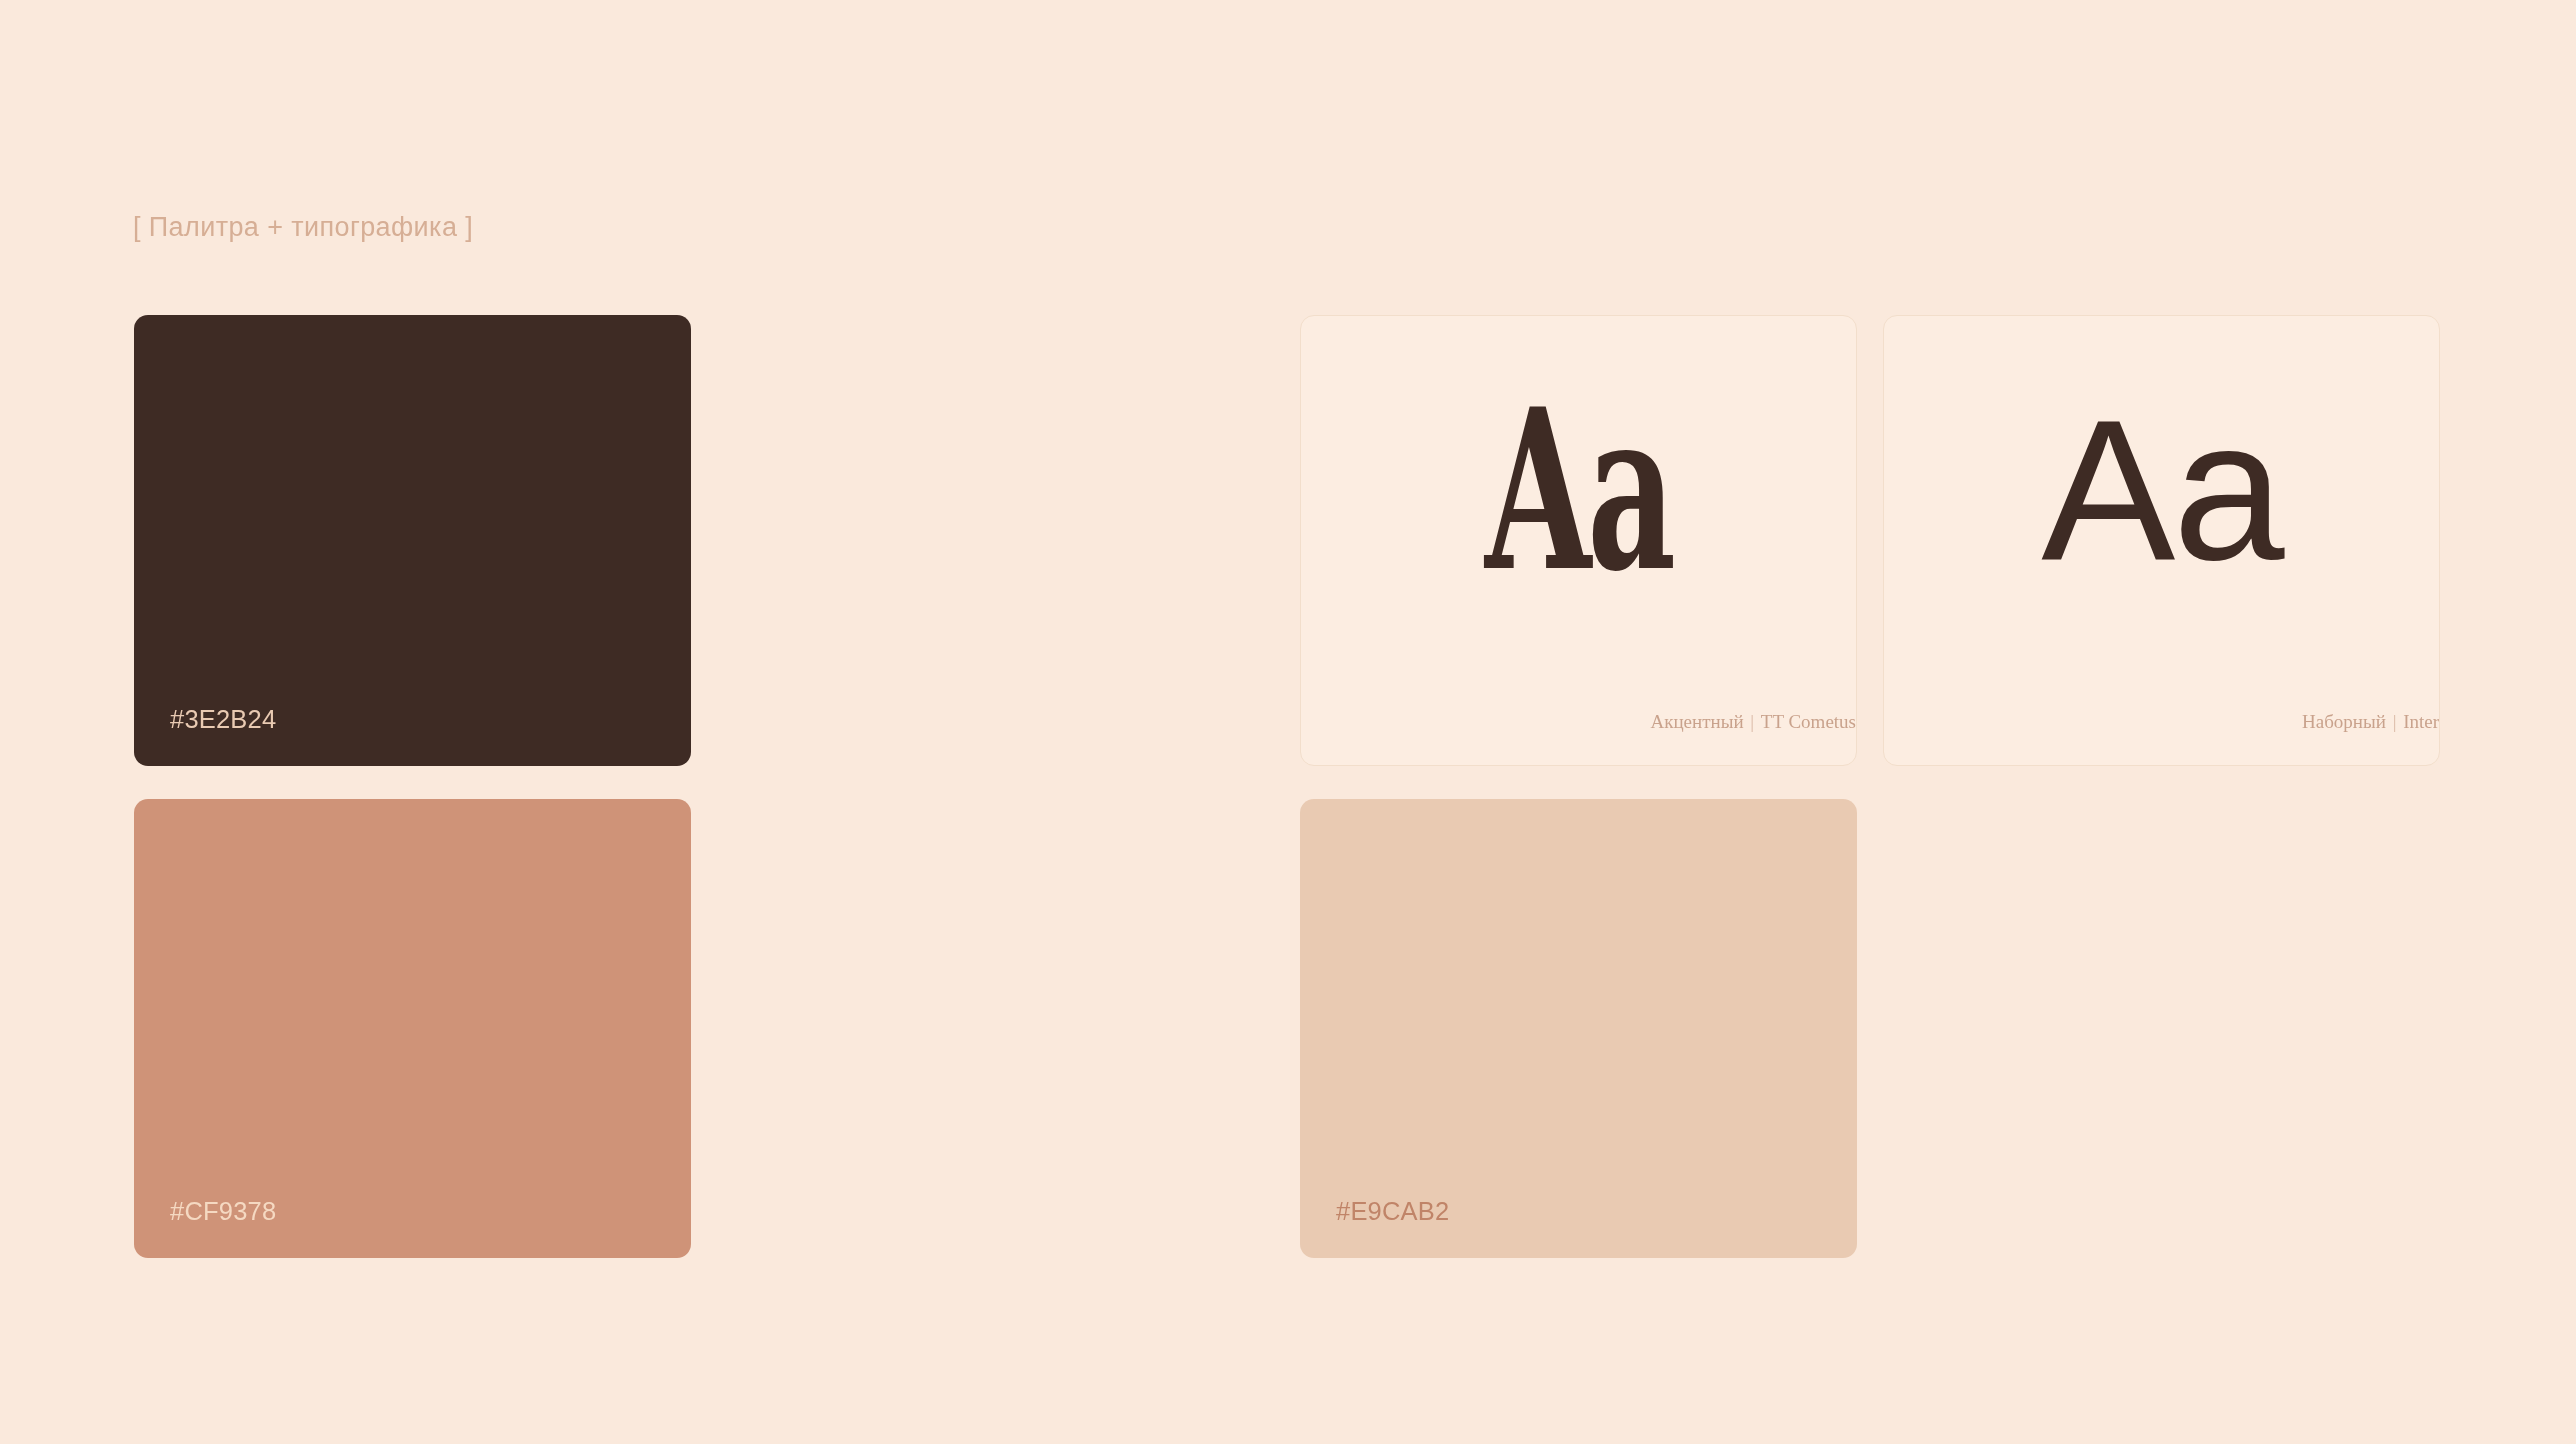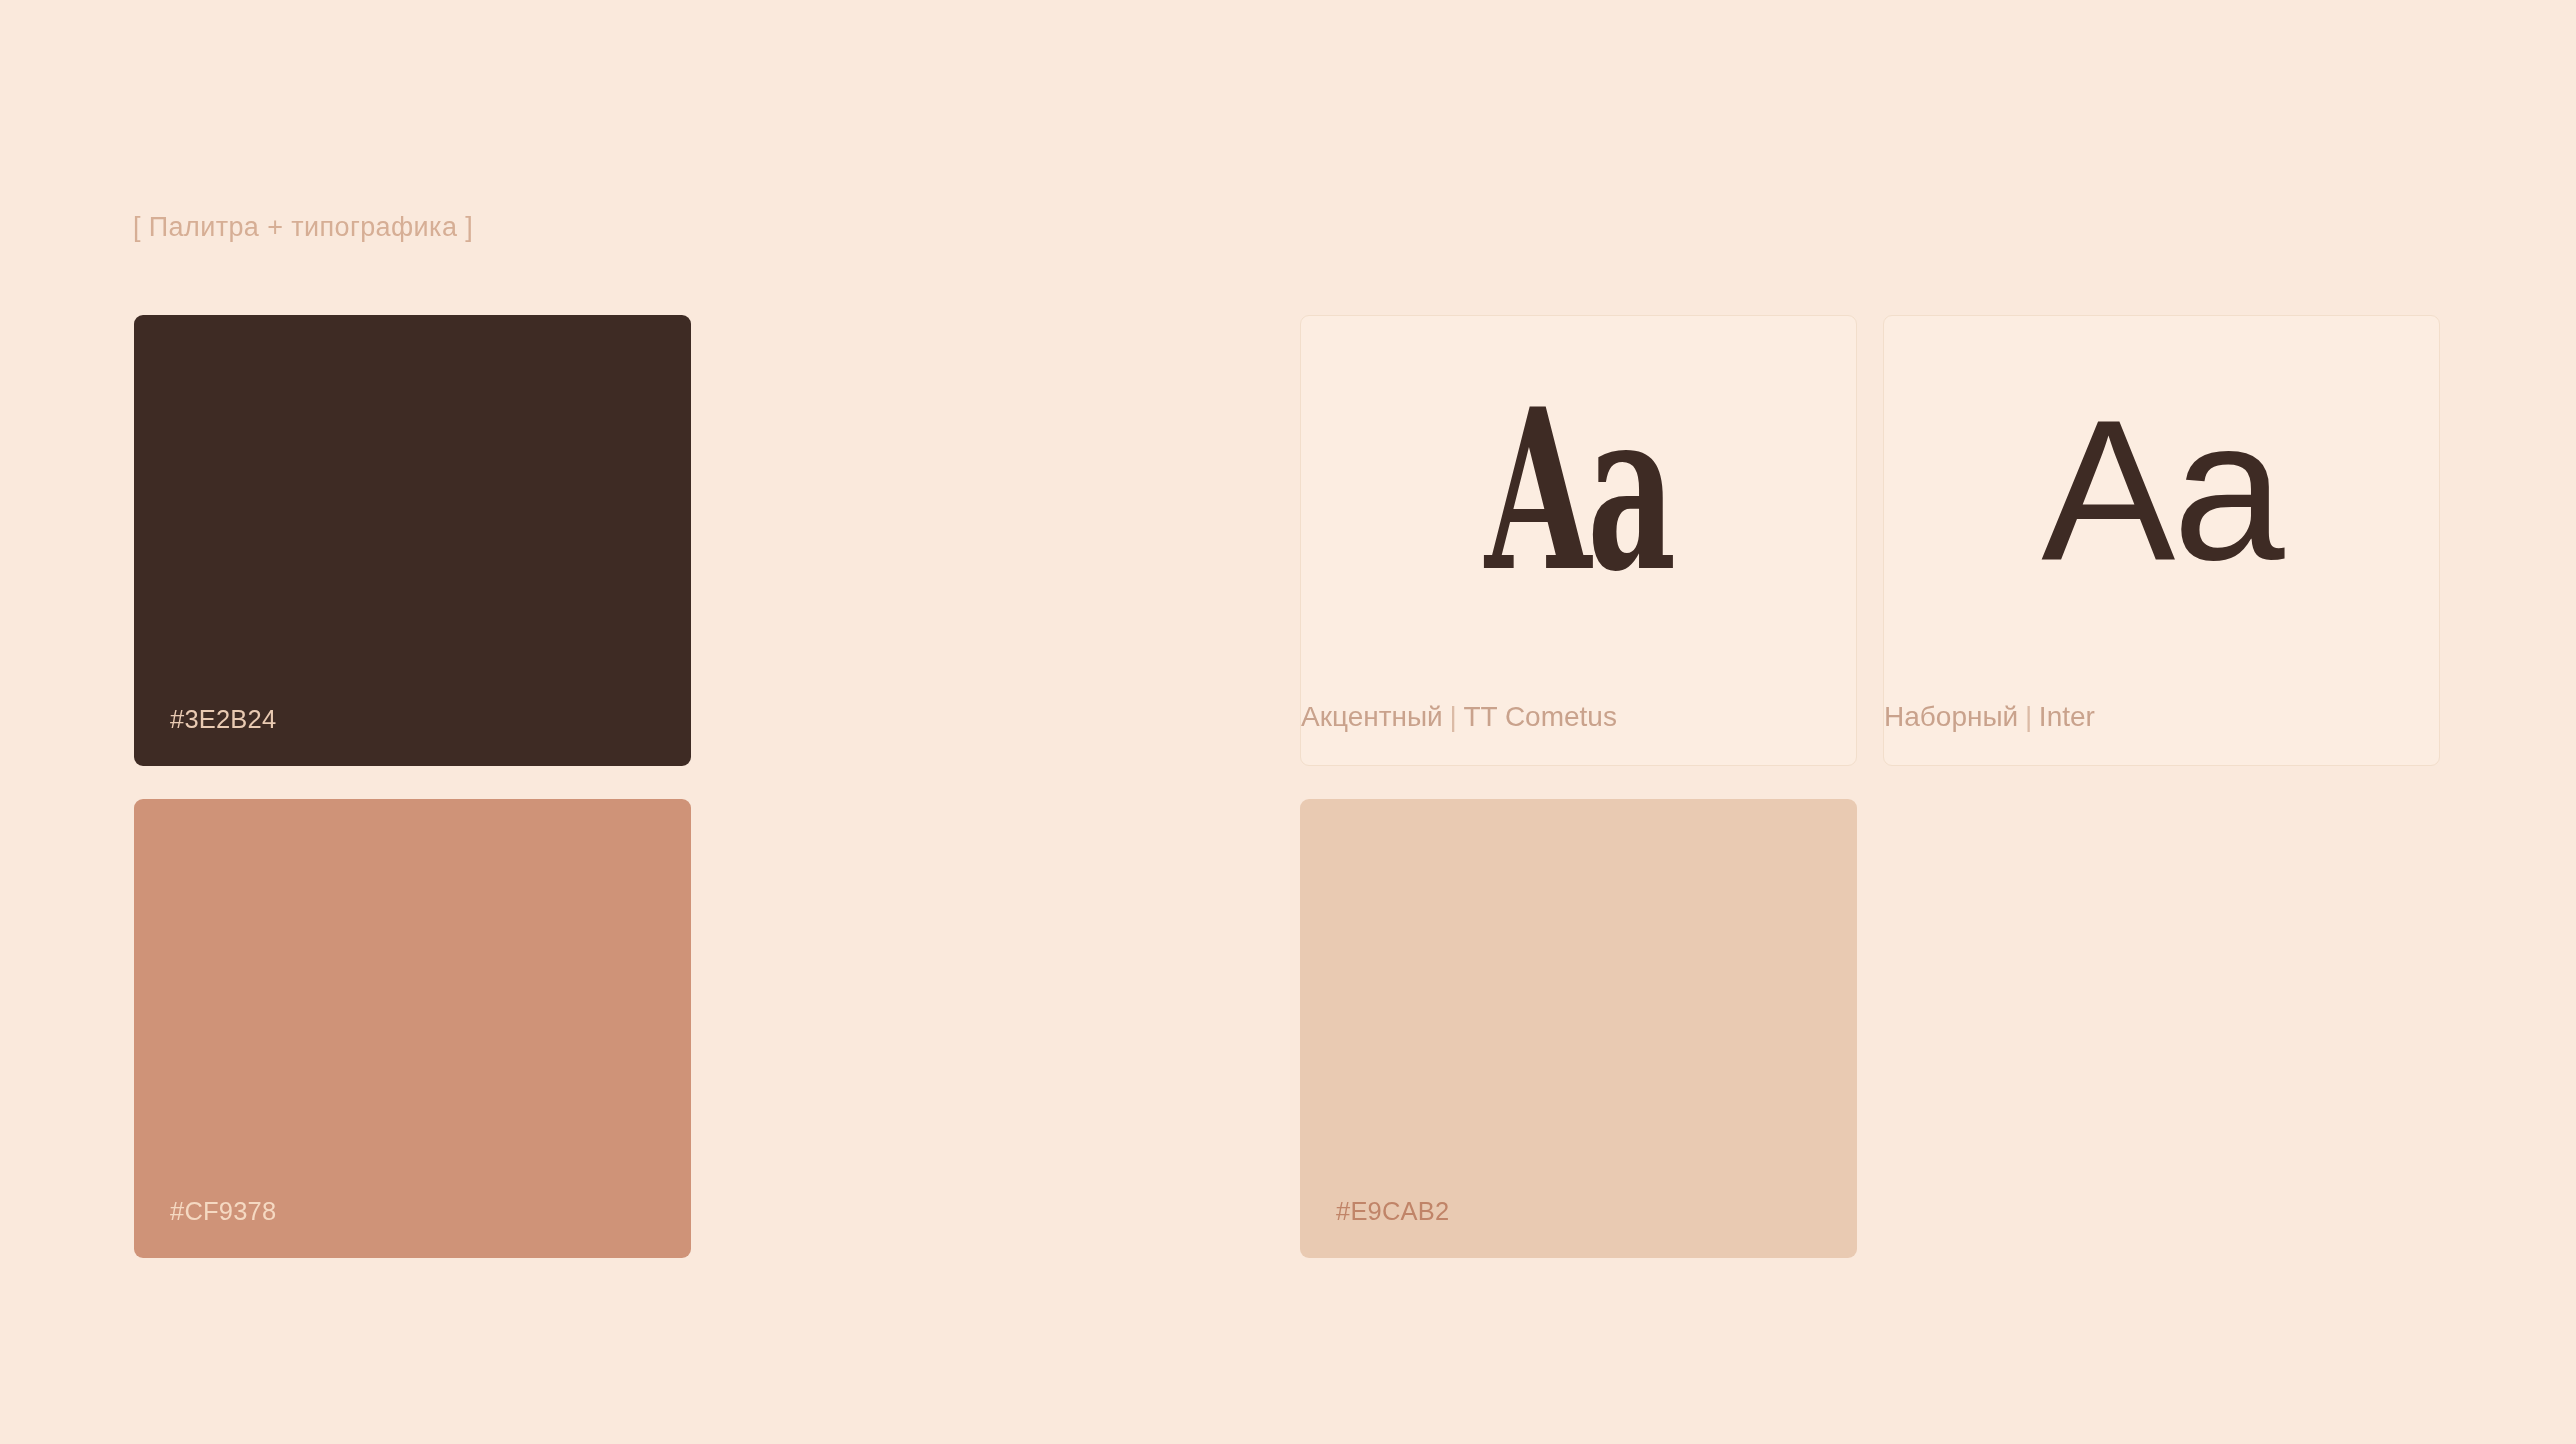--- a/index.html
+++ b/index.html
@@ -38,21 +38,21 @@
     position: absolute;
     left: 134px;
     top: 315px;
     width: 2306px;
     height: 943px;
   }
 
   .card {
     position: absolute;
     box-sizing: border-box;
-    border-radius: 9px;
+    border-radius: 14px;
   }
 
   
   .swatch {
     overflow: hidden;
   }
   .swatch .hex {
     position: absolute;
     left: 36px;
     bottom: 32px;
@@ -105,24 +105,24 @@
     font-size: 201px;
     line-height: 0.9;
     letter-spacing: -2.7px;
     padding-bottom: 17.4px;
   }
   .type-caption {
     position: absolute;
     left: 0;
     right: 0;
     bottom: 32px;
-    text-align: left;
-    font-size: 28px;
+    text-align: right;
+    font-size: 19px;
     color: #C9A28C;
-    font-family: Liberation Sans, sans-serif;
+    font-family: Liberation Serif, serif;
     white-space: nowrap;
   }
   .type-caption .sep {
     color: #DBBBA6;
     padding: 0 6.7px;
   }
 </style>
 </head>
 <body>
 

